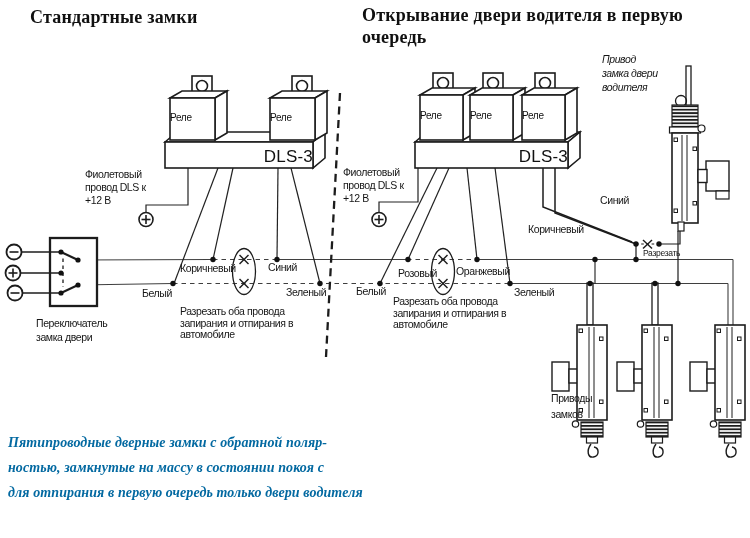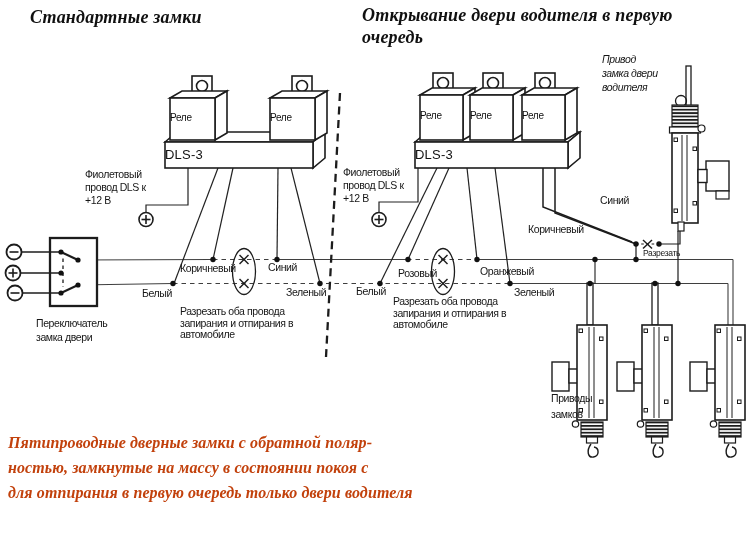--- a/index.html
+++ b/index.html
@@ -3,25 +3,25 @@
 <meta charset="utf-8">
 <style>
   html,body{margin:0;padding:0;background:#fff;}
   #stage{position:relative;width:750px;height:538px;background:#fff;overflow:hidden;
          font-family:"Liberation Sans",sans-serif;color:#141414;}
   svg{position:absolute;left:0;top:0;}
   .lbl{position:absolute;font-size:10.5px;letter-spacing:-0.4px;line-height:11.5px;white-space:nowrap;color:#161616;}
   .lbl div{white-space:nowrap;}
   .tiny{font-size:8.5px;letter-spacing:-0.3px;}
   .blocklbl{position:absolute;font-size:10px;letter-spacing:-0.3px;color:#111;}
-  .modlbl{position:absolute;text-align:left;font-size:13px;letter-spacing:0.2px;color:#111;}
-  .h{position:absolute;font-family:"Liberation Serif",serif;font-weight:bold;font-style:italic;
+  .modlbl{position:absolute;text-align:right;font-size:17px;letter-spacing:0.2px;color:#111;}
+  .h{position:absolute;font-family:"Liberation Serif",serif;font-weight:bold;
      font-size:18px;letter-spacing:0.2px;color:#101010;white-space:nowrap;}
   .cap{position:absolute;left:8px;top:430px;font-family:"Liberation Serif",serif;font-weight:bold;font-style:italic;
-     font-size:16px;line-height:25px;letter-spacing:0.1px;color:#c2410c;white-space:nowrap;}
+     font-size:14px;line-height:25px;letter-spacing:0.1px;color:#0369a1;white-space:nowrap;}
 </style>
 </head>
 <body>
 
 <div id="stage">
 
 <svg width="750" height="538" viewBox="0 0 750 538">
   <defs>
     <pattern id="ribs" width="6" height="3.4" patternUnits="userSpaceOnUse">
       <rect width="6" height="3.4" fill="#fff"></rect>
@@ -265,21 +265,21 @@
 <div class="blocklbl" style="left:420px;top:110px;width:43px;">Реле</div>
 <div class="blocklbl" style="left:470px;top:110px;width:43px;">Реле</div>
 <div class="blocklbl" style="left:522px;top:110px;width:43px;">Реле</div>
 <div class="modlbl" style="left:415px;top:147px;width:153px;">DLS-3</div>
 <div class="lbl" style="left:343px;top:166px;line-height:13px;">
   <div>Фиолетовый</div>
   <div>провод DLS  к</div>
   <div>+12 В</div>
 </div>
 <div class="lbl" style="left:398px;top:268px;">Розовый</div>
-<div class="lbl" style="left:456px;top:266px;padding-left:24px;">Оранжевый</div>
+<div class="lbl" style="left:456px;top:266px;">Оранжевый</div>
 <div class="lbl" style="left:356px;top:286px;">Белый</div>
 <div class="lbl" style="left:514px;top:287px;">Зеленый</div>
 <div class="lbl" style="left:528px;top:224px;">Коричневый</div>
 <div class="lbl" style="left:600px;top:195px;">Синий</div>
 <div class="lbl" style="left:393px;top:296px;">
   <div>Разрезать оба провода</div>
   <div>запирания  и отпирания в</div>
   <div>автомобиле</div>
 </div>
 <div class="lbl" style="left:602px;top:52px;line-height:14px;font-style:italic;">

